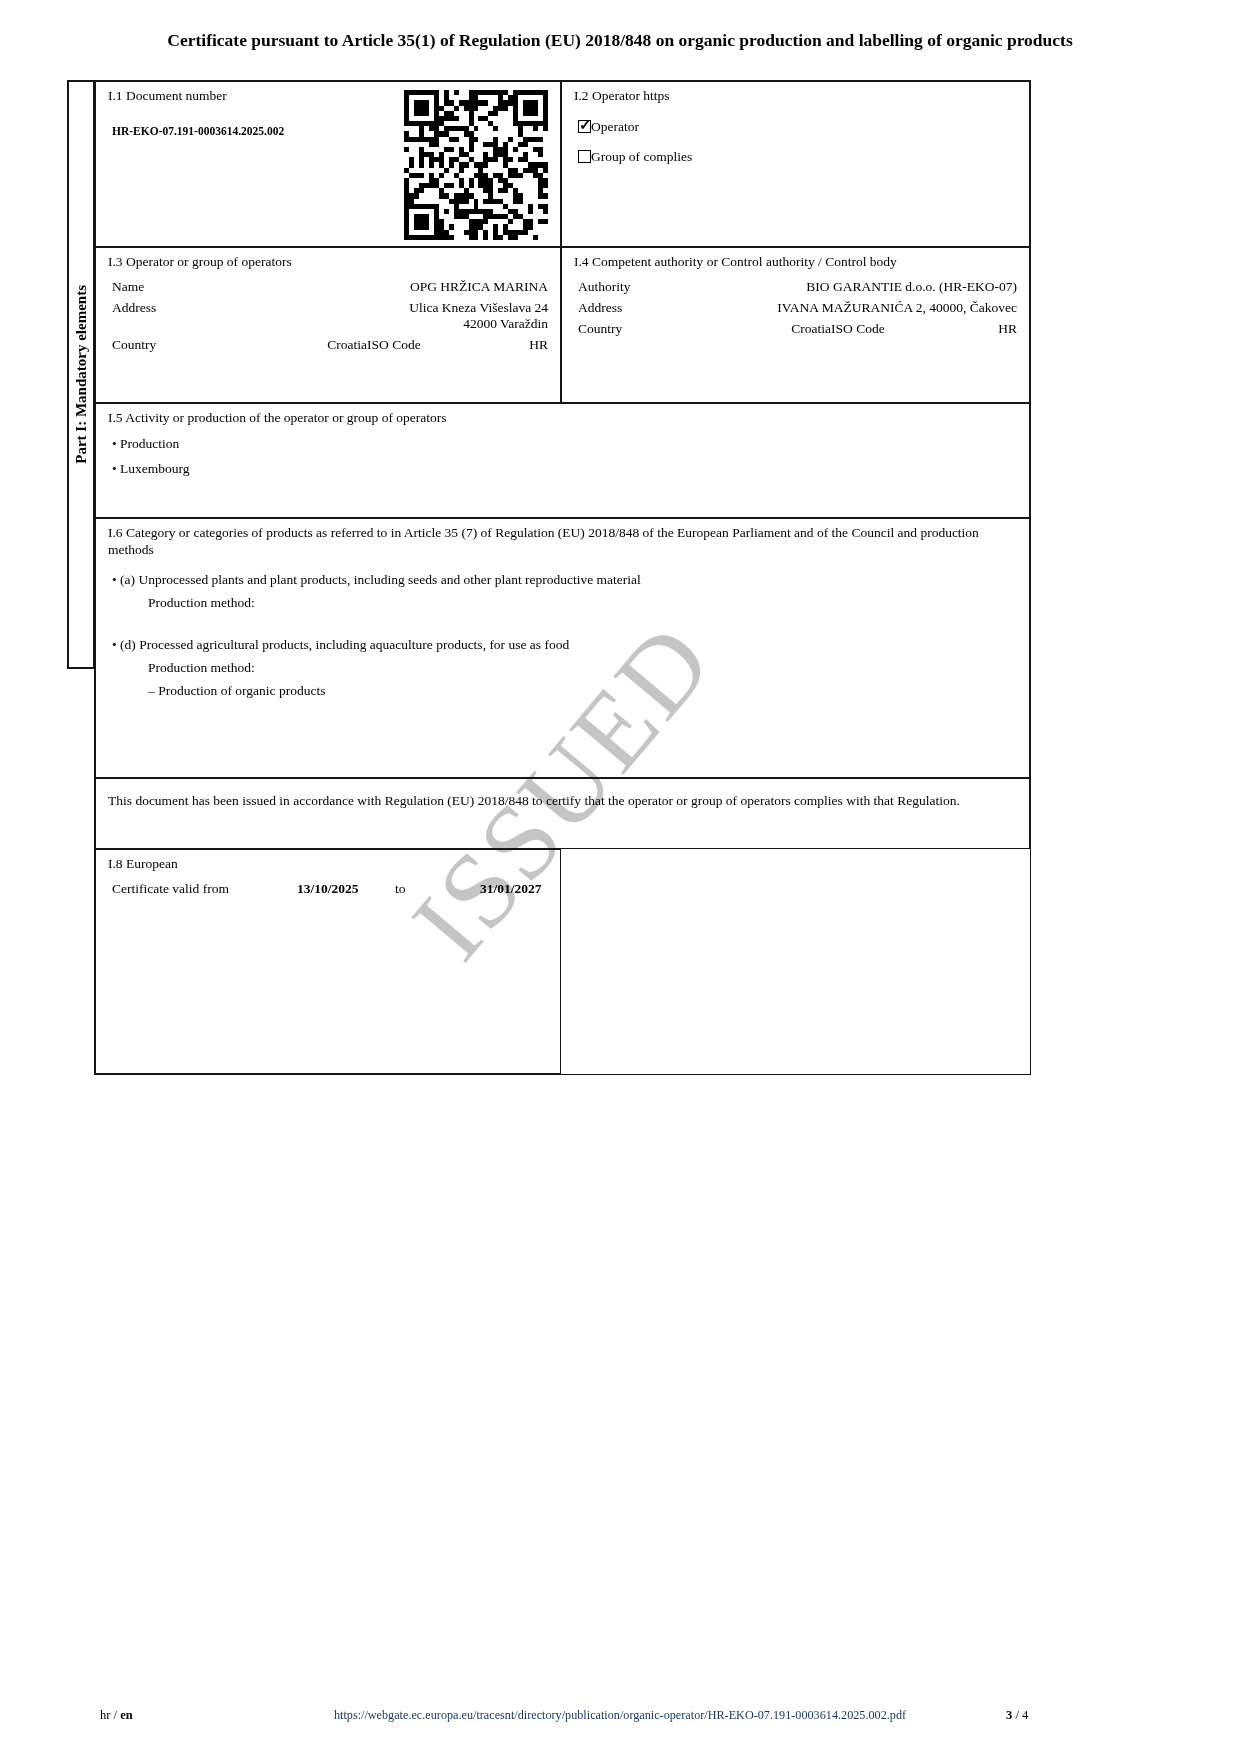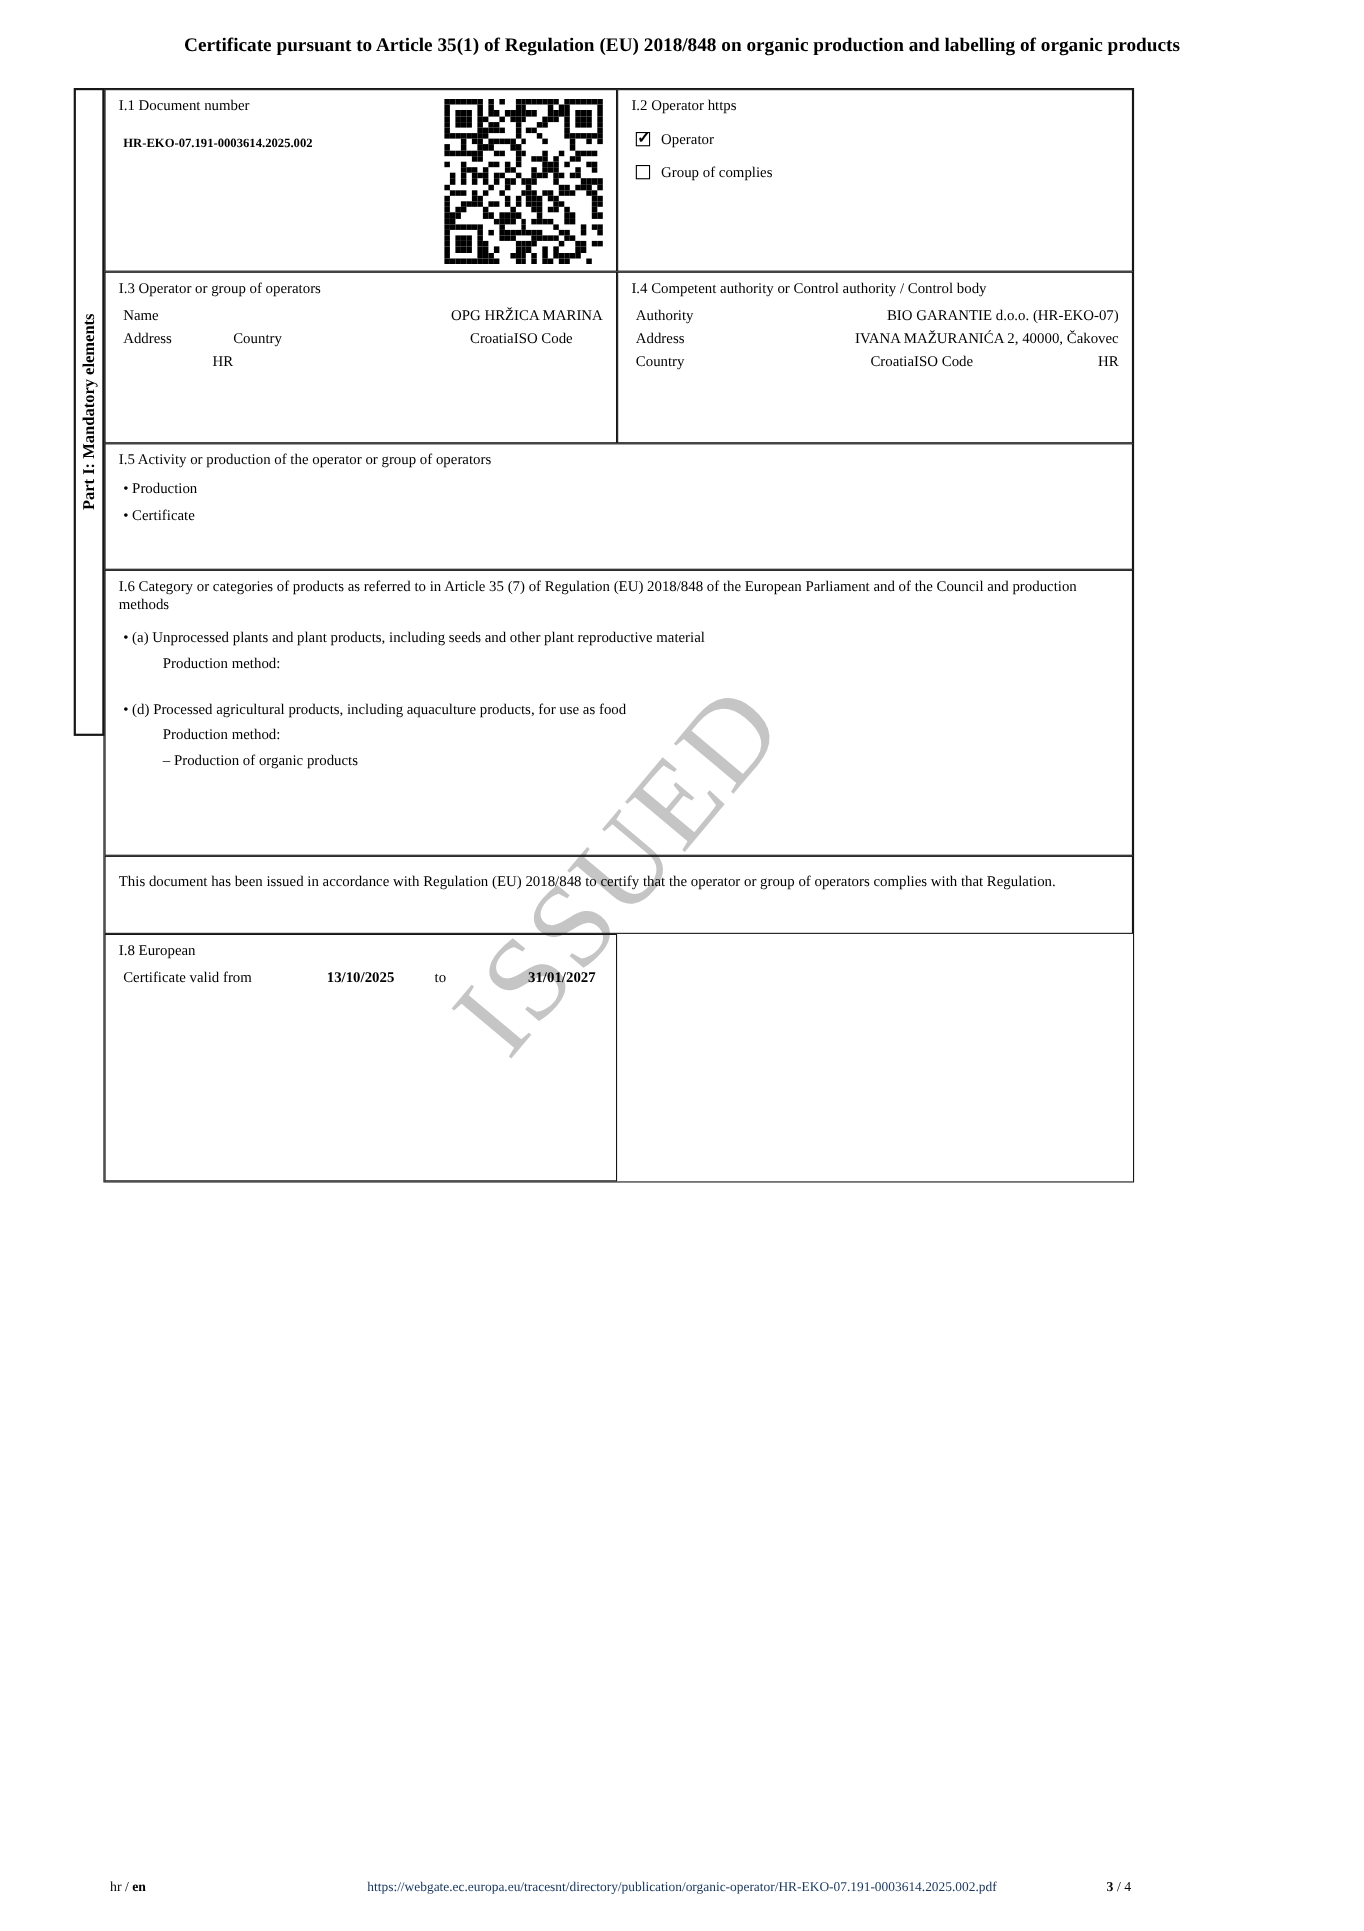--- a/index.html
+++ b/index.html
@@ -57,21 +57,21 @@
   
   .doc-number{margin-top:20px;margin-left:4px;font-weight:bold;font-size:11.5px;}
   .qr{
     position:absolute;right:12px;top:8px;width:144px;height:150px;
     display:grid;background:#fff;
     grid-template-rows:repeat(29,1fr);grid-template-columns:repeat(29,1fr);
   }
   .qr i{background:#000;display:block;}
 
   
-  .opt-row{display:flex;align-items:center;gap:10px;margin-top:14px;margin-left:4px;}
+  .opt-row{display:flex;align-items:center;margin-top:14px;margin-left:4px;}
   .opt-row:first-of-type{margin-top:16px;}
   .checkbox{
     width:13px;height:13px;border:1.5px solid #000;display:inline-block;
     position:relative;flex:0 0 auto;
   }
   .checkbox.checked::after{
     content:"✓";position:absolute;left:0px;top:-5px;font-size:15px;font-weight:bold;
   }
 
   
@@ -568,20 +568,24 @@
         <span>Group of complies</span>
       </div>
     </div>
 
     <div class="cell">
       <div class="sec-label">I.3 Operator or group of operators</div>
       <div class="kv kv3">
         <span class="lbl">Name</span>
         <span class="val" style="grid-column:2 / span 3">OPG HRŽICA MARINA</span>
         <span class="lbl">Address</span>
+        <span class="val" style="grid-column:2 / span 3">
+          <span>Ulica Kneza Višeslava 24</span><br>
+          <span>42000 Varaždin</span>
+        </span>
         <span class="lbl">Country</span>
         <span class="val">Croatia</span>
         <span class="lbl">ISO Code</span>
         <span class="val">HR</span>
       </div>
     </div>
 
     <div class="cell">
       <div class="sec-label">I.4 Competent authority or Control authority / Control body</div>
       <div class="kv kv4">
@@ -592,21 +596,21 @@
         <span class="lbl">Country</span>
         <span class="val">Croatia</span>
         <span class="lbl">ISO Code</span>
         <span class="val">HR</span>
       </div>
     </div>
 
     <div class="cell span2">
       <div class="sec-label">I.5 Activity or production of the operator or group of operators</div>
       <div class="bullet">Production</div>
-      <div class="bullet">Certificate</div>
+      <div class="bullet">Luxembourg</div>
     </div>
 
     <div class="cell span2">
       <div class="sec-label" style="max-width:915px">I.6 Category or categories of products as referred to in Article 35 (7) of Regulation (EU) 2018/848 of the European Parliament and of the Council  and production methods</div>
       <div class="cat">(a) Unprocessed plants and plant products, including seeds and other plant reproductive material</div>
       <div class="method-label">Production method:</div>
       <div class="cat cat-gap">(d) Processed agricultural products, including aquaculture products, for use as food</div>
       <div class="method-label">Production method:</div>
       <div class="method">Production of organic products</div>
     </div>

